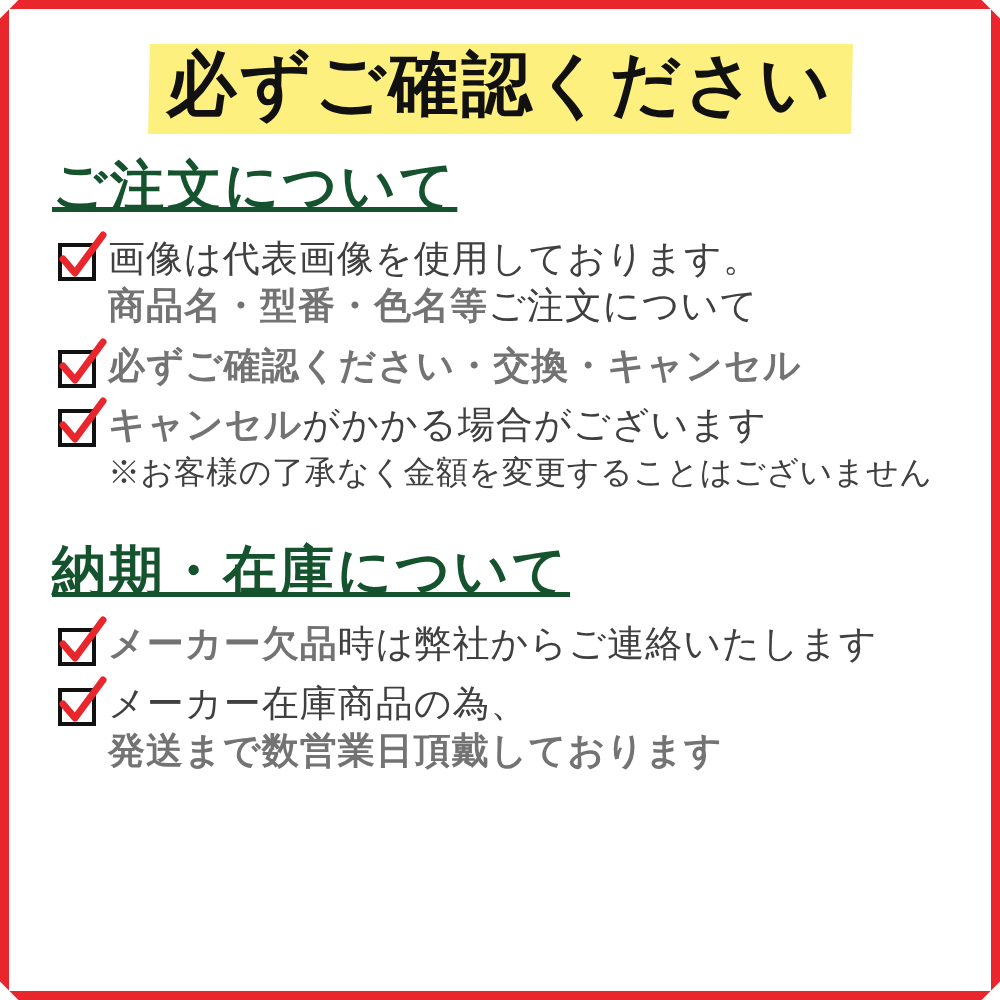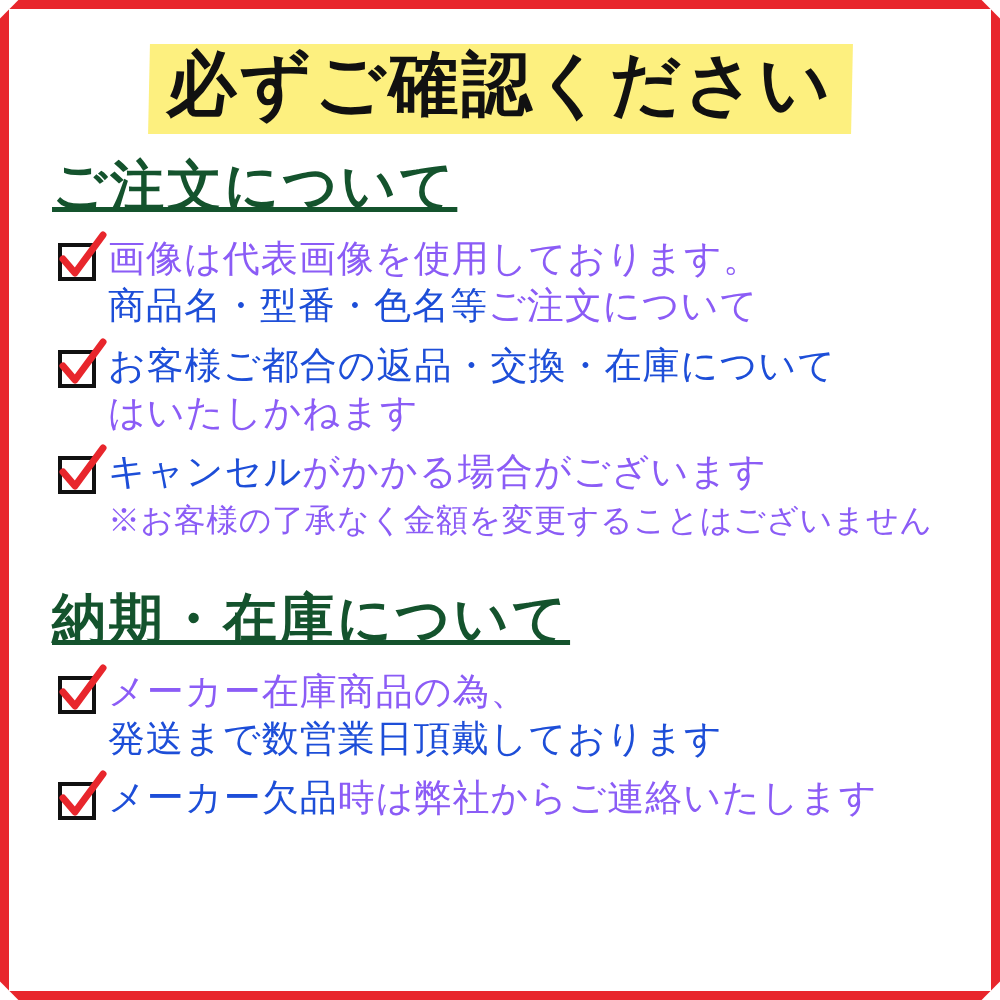--- a/index.html
+++ b/index.html
@@ -126,22 +126,22 @@
     color: #1b1b1b;
     white-space: nowrap;
     font-family: "DejaVu Serif", "Liberation Serif", serif;
   }
   .line.small {
     font-size: 32px;
     letter-spacing: 0.5px;
     line-height: 1.4;
     margin-top: 2px;
   }
-  .red { color: #1d4ed8; font-weight: normal; }
-  .blk { color: #8b5cf6; }
+  .red { color: #737373; font-weight: bold; }
+  .blk { color: #404040; }
 </style>
 </head>
 <body>
 
 <div class="page">
 
   <div class="title-wrap">
     <span class="title-hl">
       <span class="title-text">必ずご確認ください</span>
     </span>
@@ -161,22 +161,21 @@
     </span>
   </div>
 
   <div class="item">
     <span class="check">
       <svg viewBox="0 0 52 52" aria-hidden="true">
         <path d="M8 26 L20 40 L48 2" stroke="#e8262c" stroke-width="7" fill="none" stroke-linecap="round" stroke-linejoin="round"></path>
       </svg>
     </span>
     <span class="lines">
-      <div class="line red">お客様ご都合の返品・交換・在庫について</div>
-      <div class="line blk">はいたしかねます</div>
+      <div class="line red">必ずご確認ください・交換・キャンセル</div>
     </span>
   </div>
 
   <div class="item">
     <span class="check">
       <svg viewBox="0 0 52 52" aria-hidden="true">
         <path d="M8 26 L20 40 L48 2" stroke="#e8262c" stroke-width="7" fill="none" stroke-linecap="round" stroke-linejoin="round"></path>
       </svg>
     </span>
     <span class="lines">
@@ -187,33 +186,33 @@
 
   <div class="section-head second">納期・在庫について</div>
 
   <div class="item">
     <span class="check">
       <svg viewBox="0 0 52 52" aria-hidden="true">
         <path d="M8 26 L20 40 L48 2" stroke="#e8262c" stroke-width="7" fill="none" stroke-linecap="round" stroke-linejoin="round"></path>
       </svg>
     </span>
     <span class="lines">
+      <div class="line"><span class="red">メーカー欠品</span><span class="blk">時は弊社からご連絡いたします</span></div>
+    </span>
+  </div>
+
+  <div class="item">
+    <span class="check">
+      <svg viewBox="0 0 52 52" aria-hidden="true">
+        <path d="M8 26 L20 40 L48 2" stroke="#e8262c" stroke-width="7" fill="none" stroke-linecap="round" stroke-linejoin="round"></path>
+      </svg>
+    </span>
+    <span class="lines">
       <div class="line blk">メーカー在庫商品の為、</div>
       <div class="line red">発送まで数営業日頂戴しております</div>
-    </span>
-  </div>
-
-  <div class="item">
-    <span class="check">
-      <svg viewBox="0 0 52 52" aria-hidden="true">
-        <path d="M8 26 L20 40 L48 2" stroke="#e8262c" stroke-width="7" fill="none" stroke-linecap="round" stroke-linejoin="round"></path>
-      </svg>
-    </span>
-    <span class="lines">
-      <div class="line"><span class="red">メーカー欠品</span><span class="blk">時は弊社からご連絡いたします</span></div>
     </span>
   </div>
 
 </div>
 
 <div class="frame-top"></div>
 <div class="frame-bottom"></div>
 <div class="frame-left"></div>
 <div class="frame-right"></div>
 <div class="notch tl"></div>

